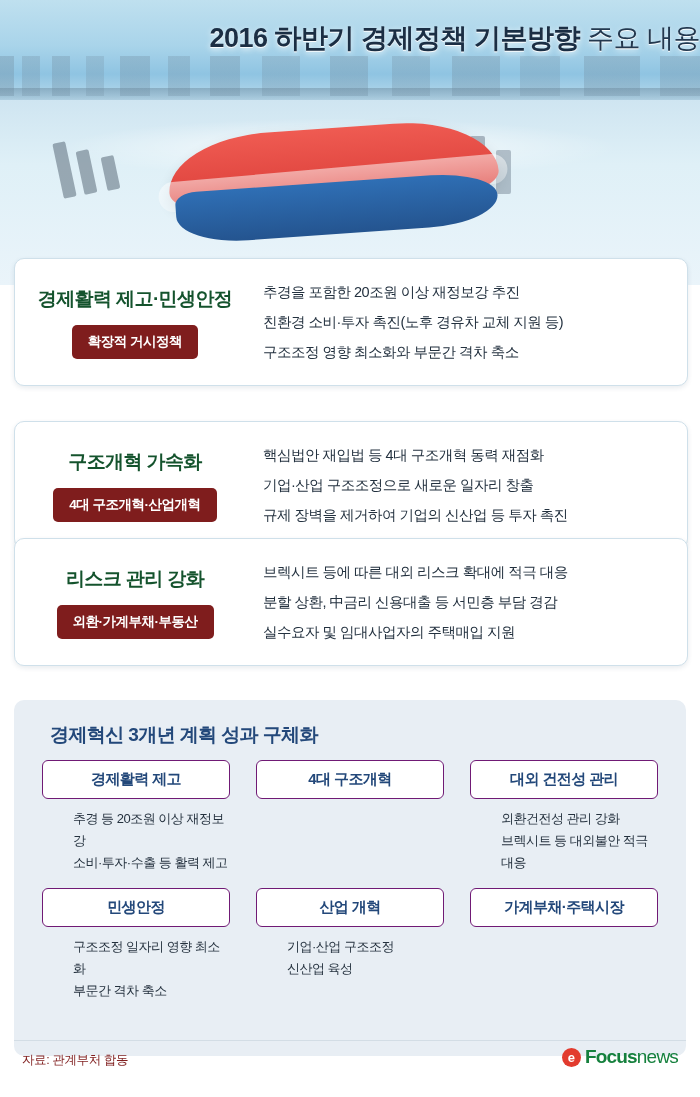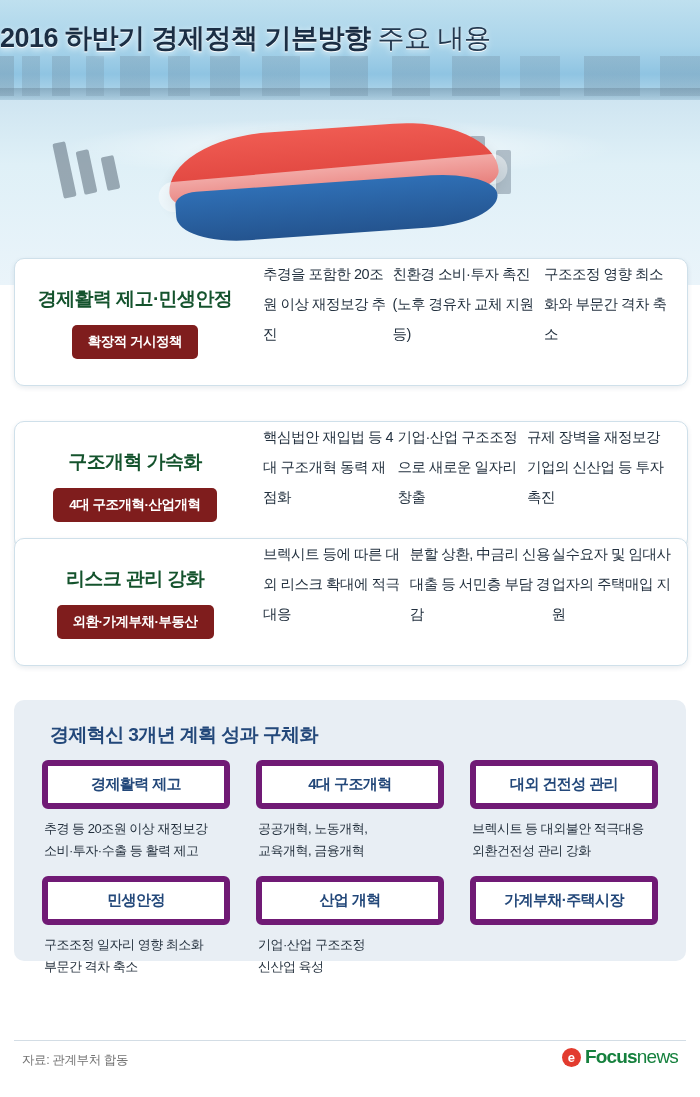--- a/index.html
+++ b/index.html
@@ -74,21 +74,21 @@
   .bar{position:absolute;background:#5b6b7a;opacity:.55;border-radius:2px;}
   .b1{left:58px;top:142px;width:13px;height:56px;transform:rotate(-12deg);}
   .b2{left:80px;top:150px;width:13px;height:44px;transform:rotate(-12deg);}
   .b3{left:104px;top:156px;width:13px;height:34px;transform:rotate(-12deg);}
   .b4{left:398px;top:140px;width:14px;height:58px;transform:rotate(10deg);background:#e7c77c;opacity:.85;}
   .b5{left:424px;top:148px;width:14px;height:46px;transform:rotate(10deg);background:#e7c77c;opacity:.8;}
   .b6{left:470px;top:136px;width:15px;height:62px;transform:rotate(0deg);background:#6d7c8c;opacity:.5;}
   .b7{left:496px;top:150px;width:15px;height:44px;transform:rotate(0deg);background:#6d7c8c;opacity:.45;}
 
   .hero .title{
-    position:absolute;left:0;top:20px;width:700px;text-align:left;
+    position:absolute;left:0;top:20px;width:700px;text-align:right;
     font-size:27px;font-weight:bold;color:#1b2e44;letter-spacing:-.5px;
     text-shadow:0 2px 6px rgba(255,255,255,.85),0 1px 0 rgba(255,255,255,.9);
   }
   .hero .title .light{font-weight:normal;color:#23384f;}
 
   
   .card{
     position:absolute;left:14px;width:672px;
     background:#ffffff;border:1px solid #cfe0ea;border-radius:10px;
     box-shadow:0 2px 5px rgba(30,60,90,.10);
@@ -99,59 +99,59 @@
   }
   .card .head{
     font-size:19px;font-weight:bold;color:#14532d;letter-spacing:-.6px;margin-bottom:13px;
   }
   .card .pill{
     background:#7f1d1d;color:#fff;font-size:13.5px;font-weight:bold;
     padding:8px 16px;border-radius:5px;letter-spacing:-.5px;white-space:nowrap;
   }
   .card .right{
     position:absolute;left:248px;top:0;right:14px;height:100%;
-    display:flex;flex-direction:row;justify-content:center;
+    display:flex;flex-direction:column;justify-content:center;
   }
   .card .right div{
     font-size:14.5px;color:#23313f;letter-spacing:-.5px;line-height:30px;
   }
   #card0{top:258px;height:126px;}
   #card1{top:398px;height:126px;margin-top:23px;}
   #card2{top:538px;height:126px;}
 
   
   .panel{
-    position:absolute;left:14px;top:700px;width:672px;height:261px;
+    position:absolute;left:14px;top:700px;width:672px;height:356px;
     background:#e8eef4;border-radius:10px;
   }
   .panel .ptitle{
     position:absolute;left:36px;top:22px;
     font-size:19px;font-weight:bold;color:#23487a;letter-spacing:-.6px;
   }
   .grid{
     position:absolute;left:22px;top:60px;width:628px;
     display:grid;grid-template-columns:1fr 1fr 1fr;column-gap:14px;row-gap:14px;
   }
   .cell{padding:0 6px;}
   .cell .chip{
-    background:#fff;border:6px solid #701a75;border-radius:6px;
+    background:#fff;border:1px solid #701a75;border-radius:6px;
     text-align:center;padding:9px 4px;
     font-size:15px;font-weight:bold;color:#23487a;letter-spacing:-.6px;
   }
   .cell .lines{margin-top:9px;padding-left:2px;}
   .cell .lines div{
-    font-size:13px;color:#24313e;letter-spacing:-.5px;line-height:22px;
+    font-size:13px;color:#24313e;letter-spacing:-.5px;line-height:22px;margin-left:29px;
   }
 
   
   .footline{
     position:absolute;left:14px;top:1040px;width:672px;height:1px;background:#d3dde5;
   }
   .source{
-    position:absolute;left:22px;top:1052px;font-size:12.5px;color:#737373;letter-spacing:-.4px;
+    position:absolute;left:22px;top:1052px;font-size:12.5px;color:#7f1d1d;letter-spacing:-.4px;
   }
   .logo{
     position:absolute;right:22px;top:1046px;display:flex;align-items:center;
   }
   .logo .mark{
     width:19px;height:19px;border-radius:50%;background:#e23b2e;color:#fff;
     font-size:13px;font-weight:bold;display:flex;align-items:center;justify-content:center;
     margin-right:4px;
   }
   .logo .txt{font-size:19px;font-weight:bold;color:#15803d;letter-spacing:-.8px;}
@@ -200,21 +200,21 @@
   </div>
 
   <div class="card" id="card1">
     <div class="left">
       <div class="head">구조개혁 가속화</div>
       <div class="pill">4대 구조개혁·산업개혁</div>
     </div>
     <div class="right">
       <div>핵심법안 재입법 등 4대 구조개혁 동력 재점화</div>
       <div>기업·산업 구조조정으로 새로운 일자리 창출</div>
-      <div>규제 장벽을 재정보강 기업의 신산업 등 투자 촉진</div>
+      <div>규제 장벽을 제거하여 기업의 신산업 등 투자 촉진</div>
     </div>
   </div>
 
   <div class="card" id="card2">
     <div class="left">
       <div class="head">리스크 관리 강화</div>
       <div class="pill">외환·가계부채·부동산</div>
     </div>
     <div class="right">
       <div>브렉시트 등에 따른 대외 리스크 확대에 적극 대응</div>
@@ -230,31 +230,27 @@
       <div class="cell">
         <div class="chip">경제활력 제고</div>
         <div class="lines">
           <div>추경 등 20조원 이상 재정보강</div>
           <div>소비·투자·수출 등 활력 제고</div>
         </div>
       </div>
 
       <div class="cell">
         <div class="chip">4대 구조개혁</div>
-        <div class="lines">
-          <div>공공개혁, 노동개혁,</div>
-          <div>교육개혁, 금융개혁</div>
-        </div>
       </div>
 
       <div class="cell">
         <div class="chip">대외 건전성 관리</div>
         <div class="lines">
+          <div>외환건전성 관리 강화</div>
           <div>브렉시트 등 대외불안 적극대응</div>
-          <div>외환건전성 관리 강화</div>
         </div>
       </div>
 
       <div class="cell">
         <div class="chip">민생안정</div>
         <div class="lines">
           <div>구조조정 일자리 영향 최소화</div>
           <div>부문간 격차 축소</div>
         </div>
       </div>

